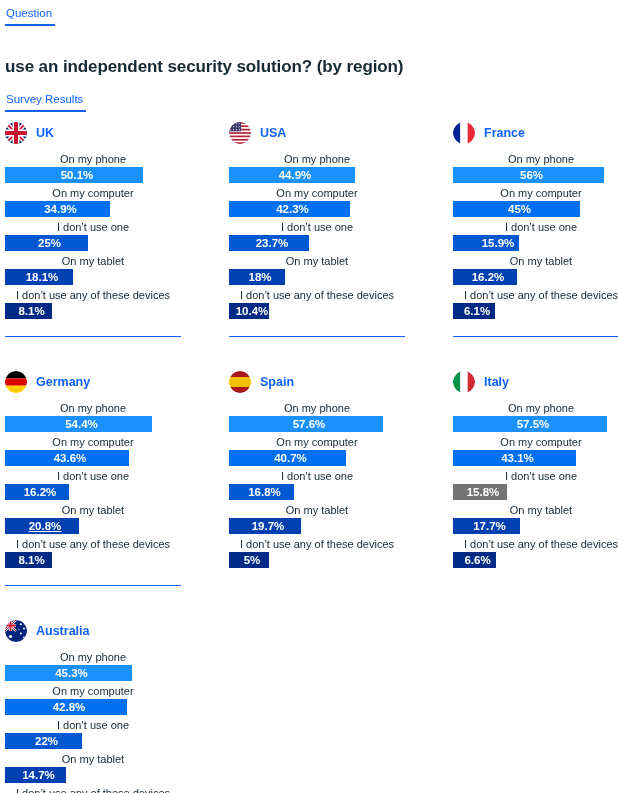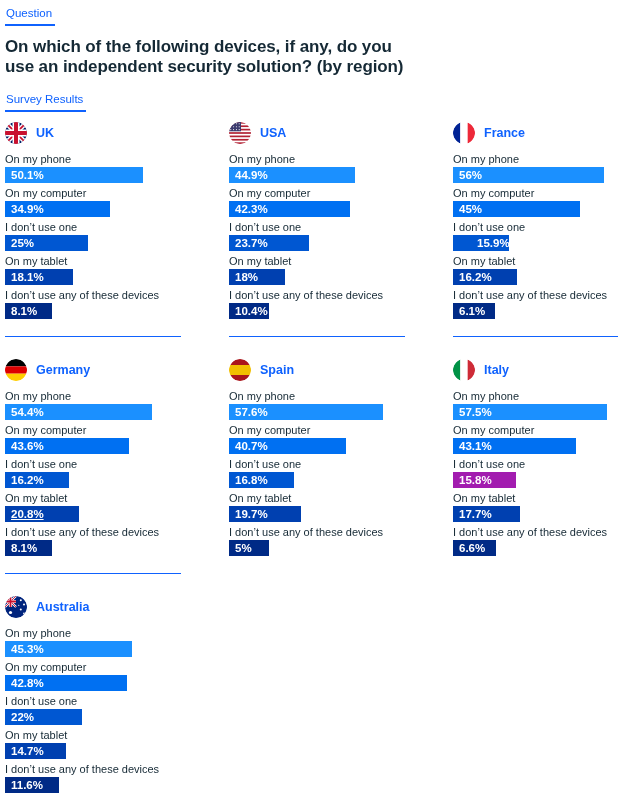--- a/index.html
+++ b/index.html
@@ -32,24 +32,24 @@
   }
 
   .charts-grid {
     margin-top: 6px;
     display: grid;
     grid-template-columns: repeat(3, 176px);
     column-gap: 48px;
     row-gap: 12px;
   }
 
-  .chart-section { padding-top: 4px; }
+  .chart-section { padding-top: 4px; text-align: center; }
   .chart-section.bordered {
     border-top: 1.5px solid #0f62fe;
-    padding-top: 22px;
+    padding-top: 34px;
   }
 
   .chart-header {
     display: flex; align-items: center; gap: 9px;
     height: 22px; margin-bottom: 10px;
   }
   .flag {
     width: 22px; height: 22px; flex: 0 0 22px;
     border-radius: 50%; overflow: hidden; display: inline-block;
   }
@@ -73,21 +73,21 @@
 </head>
 <body>
 
 <div class="page">
 
   <a class="tab-link">
     <span>Question</span>
   </a>
 
   <h1 class="title">
-    <span>On which of the following devices, if any, do you</span><br>
+    <br>
     <span>use an independent security solution? (by region)</span>
   </h1>
 
   <a class="tab-link">
     <span>Survey Results</span>
   </a>
 
   <div class="charts-grid" id="charts-grid">
       <section class="chart-section">
         <div class="chart-header">
@@ -208,21 +208,21 @@
         <div class="bar-group">
           <div class="bar-label">On my phone</div>
           <div class="bar" style="width: 151px; background: rgb(27, 144, 255);">56%</div>
         </div>
         <div class="bar-group">
           <div class="bar-label">On my computer</div>
           <div class="bar" style="width: 127px; background: rgb(0, 112, 242);">45%</div>
         </div>
         <div class="bar-group">
           <div class="bar-label">I don’t use one</div>
-          <div class="bar" style="width: 56px; background: rgb(0, 87, 210); padding-left: 24px;">15.9%</div>
+          <div class="bar" style="width: 66px; background: rgb(0, 87, 210); padding-left: 24px;">15.9%</div>
         </div>
         <div class="bar-group">
           <div class="bar-label">On my tablet</div>
           <div class="bar" style="width: 64px; background: rgb(0, 64, 176);">16.2%</div>
         </div>
         <div class="bar-group">
           <div class="bar-label">I don’t use any of these devices</div>
           <div class="bar" style="width: 42px; background: rgb(0, 42, 134);">6.1%</div>
         </div>
       </section>
@@ -325,21 +325,21 @@
         <div class="bar-group">
           <div class="bar-label">On my phone</div>
           <div class="bar" style="width: 154px; background: rgb(27, 144, 255);">57.5%</div>
         </div>
         <div class="bar-group">
           <div class="bar-label">On my computer</div>
           <div class="bar" style="width: 123px; background: rgb(0, 112, 242);">43.1%</div>
         </div>
         <div class="bar-group">
           <div class="bar-label">I don’t use one</div>
-          <div class="bar" style="width: 63px; background: #a21caf;">15.8%</div>
+          <div class="bar" style="width: 54px; background: #737373;">15.8%</div>
         </div>
         <div class="bar-group">
           <div class="bar-label">On my tablet</div>
           <div class="bar" style="width: 67px; background: rgb(0, 64, 176);">17.7%</div>
         </div>
         <div class="bar-group">
           <div class="bar-label">I don’t use any of these devices</div>
           <div class="bar" style="width: 43px; background: rgb(0, 42, 134);">6.6%</div>
         </div>
       </section>

